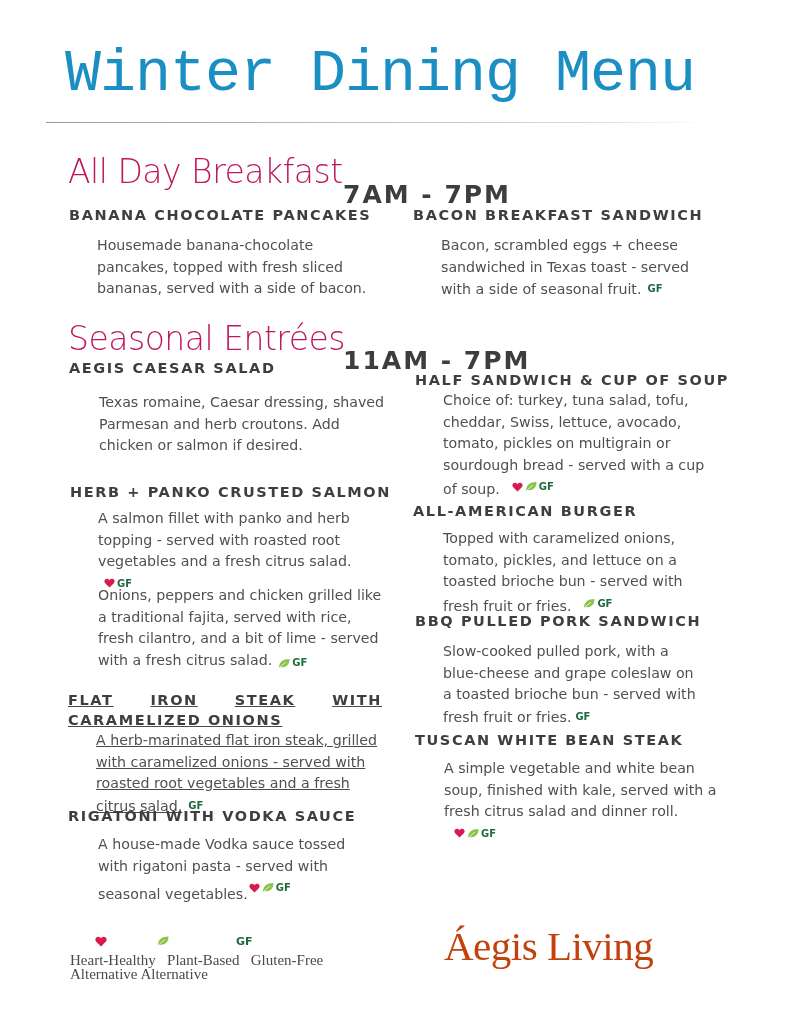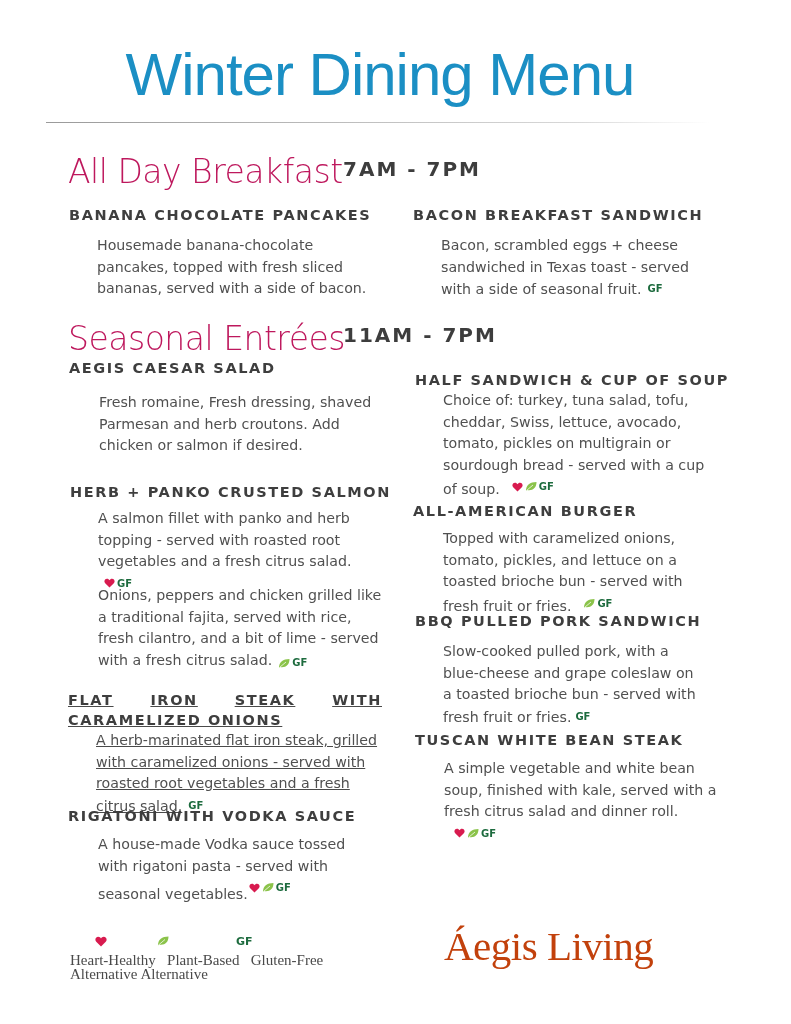--- a/index.html
+++ b/index.html
@@ -1,21 +1,21 @@
 <!DOCTYPE html>
 <html><head>
 <meta charset="utf-8">
 <style>
   html, body { margin: 0; padding: 0; background: #ffffff; }
   body { width: 791px; height: 1024px; position: relative; overflow: hidden; font-family: "Liberation Sans", sans-serif; color: #4a4a4a; }
   .abs { position: absolute; }
-  .title { left: 0; width: 760px; top: 40px; text-align: center; font-family: Liberation Sans, sans-serif; font-weight: 300; font-size: 60px; color: #1b8fc4; letter-spacing: -1px; }
+  .title { left: 0; width: 760px; top: 40px; text-align: center; font-family: Liberation Mono, monospace; font-weight: 300; font-size: 60px; color: #1b8fc4; letter-spacing: -1px; }
   .rule { left: 46px; top: 122px; width: 664px; height: 1px; background: linear-gradient(to right, #9a9a9a, #d8d8d8 80%, #ffffff); }
   .section-title { font-family: "DejaVu Sans", sans-serif; font-size: 33px; color: #be185d; font-weight: 300; letter-spacing: -0.5px; }
-  .hours { font-family: "DejaVu Sans", sans-serif; font-weight: bold; font-size: 20px; color: #3d3d3d; letter-spacing: 2px; }
+  .hours { font-family: "DejaVu Sans", sans-serif; font-weight: bold; font-size: 25px; color: #3d3d3d; letter-spacing: 2px; margin-top: 23px; }
   .item-name { font-family: "DejaVu Sans", sans-serif; font-weight: bold; font-size: 14.5px; letter-spacing: 1.6px; color: #3e3e3e; white-space: nowrap; }
   .item-desc { font-family: "DejaVu Sans", sans-serif; font-size: 14.2px; line-height: 21.5px; color: #505050; margin-left: 28px; }
   .badges { display: inline-flex; align-items: center; gap: 2px; vertical-align: 2px; margin-left: 6px; }
   .gf { font-family: "DejaVu Sans", sans-serif; font-weight: bold; font-size: 10px; color: #1d6b3e; }
   .heart svg, .leaf svg { display: block; }
   .justify-name { display: flex; justify-content: space-between; width: 314px; }
   .legend { left: 70px; top: 934px; width: 200px; }
   .legend-icons { position: relative; height: 16px; }
   .legend-text { font-family: Liberation Serif, serif; font-size: 15px; color: #4a4a4a; line-height: 13.5px; margin-top: 4px; }
   .logo { left: 444px; top: 922px; font-family: "Liberation Serif", serif; font-size: 41px; color: #c2410c; letter-spacing: -0.5px; }
@@ -39,21 +39,21 @@
   <div class="item-desc" style="margin-top:12px;"><span>Bacon, scrambled eggs + cheese sandwiched in Texas toast - served with a side of seasonal fruit.</span><span class="badges">
         <span class="gf">GF</span>
       </span></div>
 </div>
 
 <div class="abs section-title" style="left:68px; top:319px;">Seasonal Entrées</div>
 <div class="abs hours" style="left:343px; top:323px;">11AM - 7PM</div>
 
 <div class="abs" style="left:69px; top:360px; width:320px;">
   <div class="item-name">AEGIS CAESAR SALAD</div>
-  <div class="item-desc" style="margin-top:16px; padding-left:2px;">Fresh romaine, Fresh dressing, shaved Parmesan and herb croutons. Add chicken or salmon if desired.</div>
+  <div class="item-desc" style="margin-top:16px; padding-left:2px;">Texas romaine, Caesar dressing, shaved Parmesan and herb croutons. Add chicken or salmon if desired.</div>
 </div>
 
 <div class="abs" style="left:70px; top:484px; width:310px;">
   <div class="item-name">HERB + PANKO CRUSTED SALMON</div>
   <div class="item-desc" style="margin-top:8px;"><span>A salmon fillet with panko and herb topping - served with roasted root vegetables and a fresh citrus salad.</span><span class="badges">
     <span class="heart">
           <svg width="11" height="10" viewBox="0 0 24 22">
             <path d="M12 21 L2.5 11.5 C-1 8 1 1.5 6.5 1.5 C9 1.5 11 3 12 5 C13 3 15 1.5 17.5 1.5 C23 1.5 25 8 21.5 11.5 Z" fill="#d81b4f"></path>
           </svg>
         </span>

